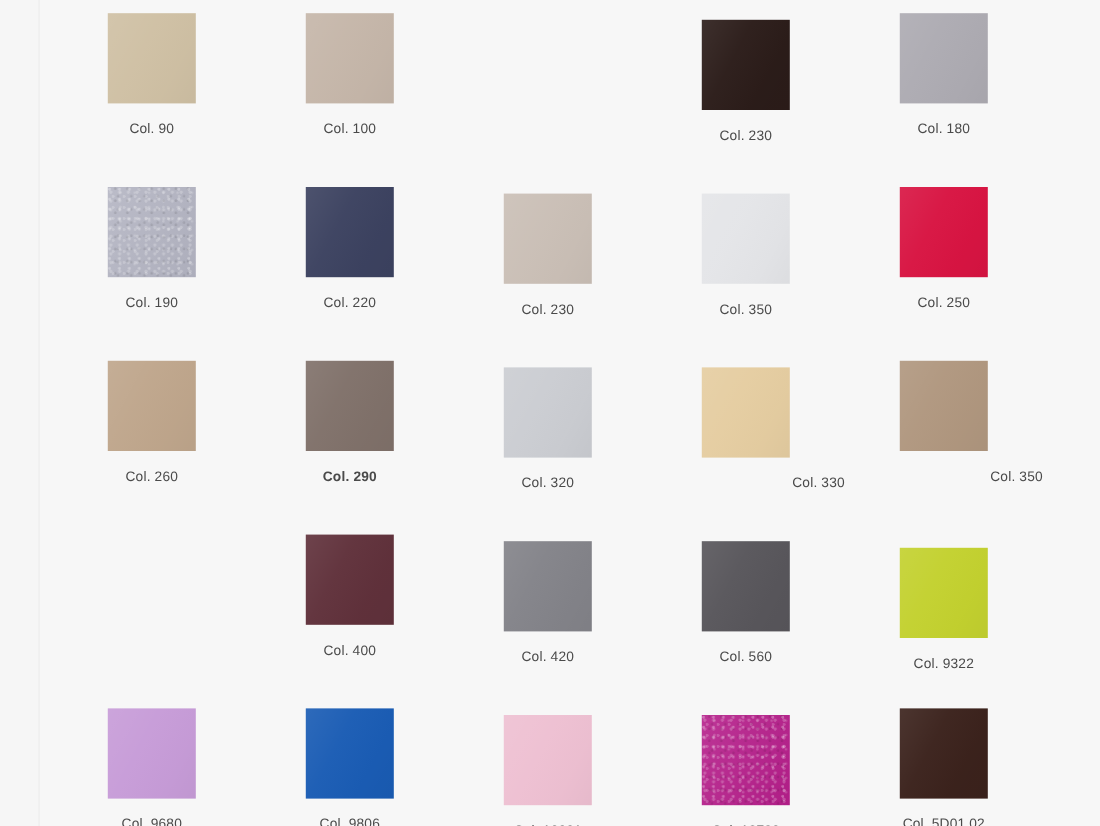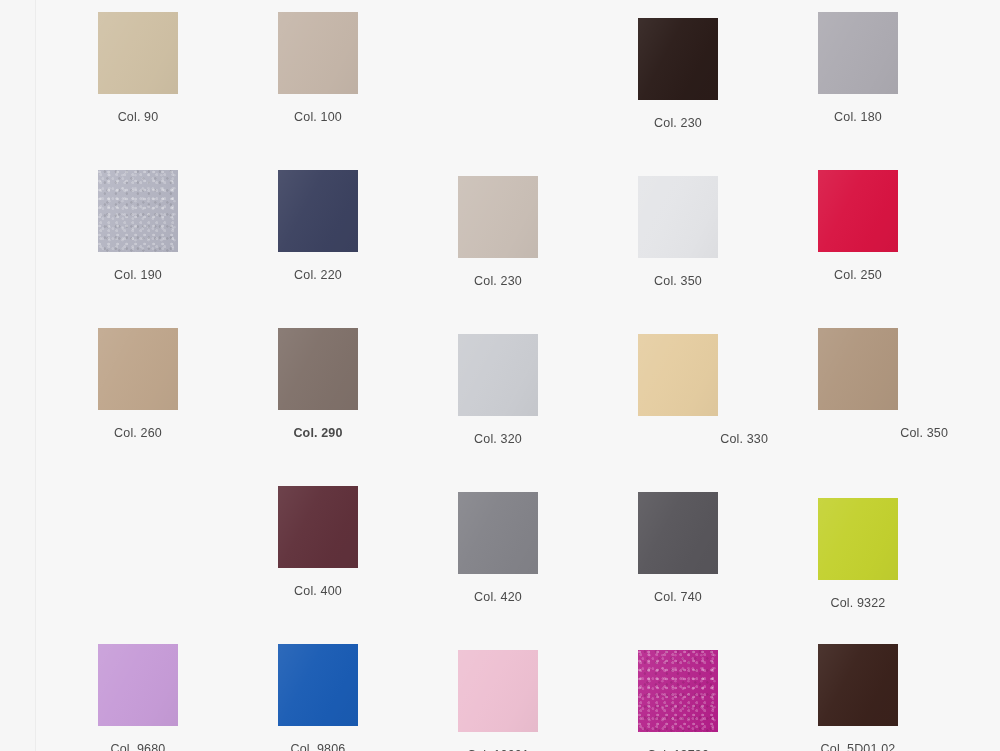--- a/index.html
+++ b/index.html
@@ -161,21 +161,21 @@
       <div class="swatch-cell" style="left: 180px; top: 486px;">
         <div class="swatch-chip" style="background-color: rgb(96, 49, 59);"></div>
         <div class="swatch-label">Col. 400</div>
       </div>
       <div class="swatch-cell" style="left: 360px; top: 492px;">
         <div class="swatch-chip" style="background-color: rgb(131, 131, 137);"></div>
         <div class="swatch-label">Col. 420</div>
       </div>
       <div class="swatch-cell" style="left: 540px; top: 492px;">
         <div class="swatch-chip" style="background-color: rgb(88, 86, 91);"></div>
-        <div class="swatch-label">Col. 740</div>
+        <div class="swatch-label">Col. 560</div>
       </div>
       <div class="swatch-cell" style="left: 720px; top: 486px; margin-top: 12px;">
         <div class="swatch-chip" style="background-color: rgb(195, 209, 47);"></div>
         <div class="swatch-label">Col. 9322</div>
       </div>
       <div class="swatch-cell" style="left: 0px; top: 644px;">
         <div class="swatch-chip" style="background-color: rgb(199, 156, 216);"></div>
         <div class="swatch-label">Col. 9680</div>
       </div>
       <div class="swatch-cell" style="left: 180px; top: 644px;">

